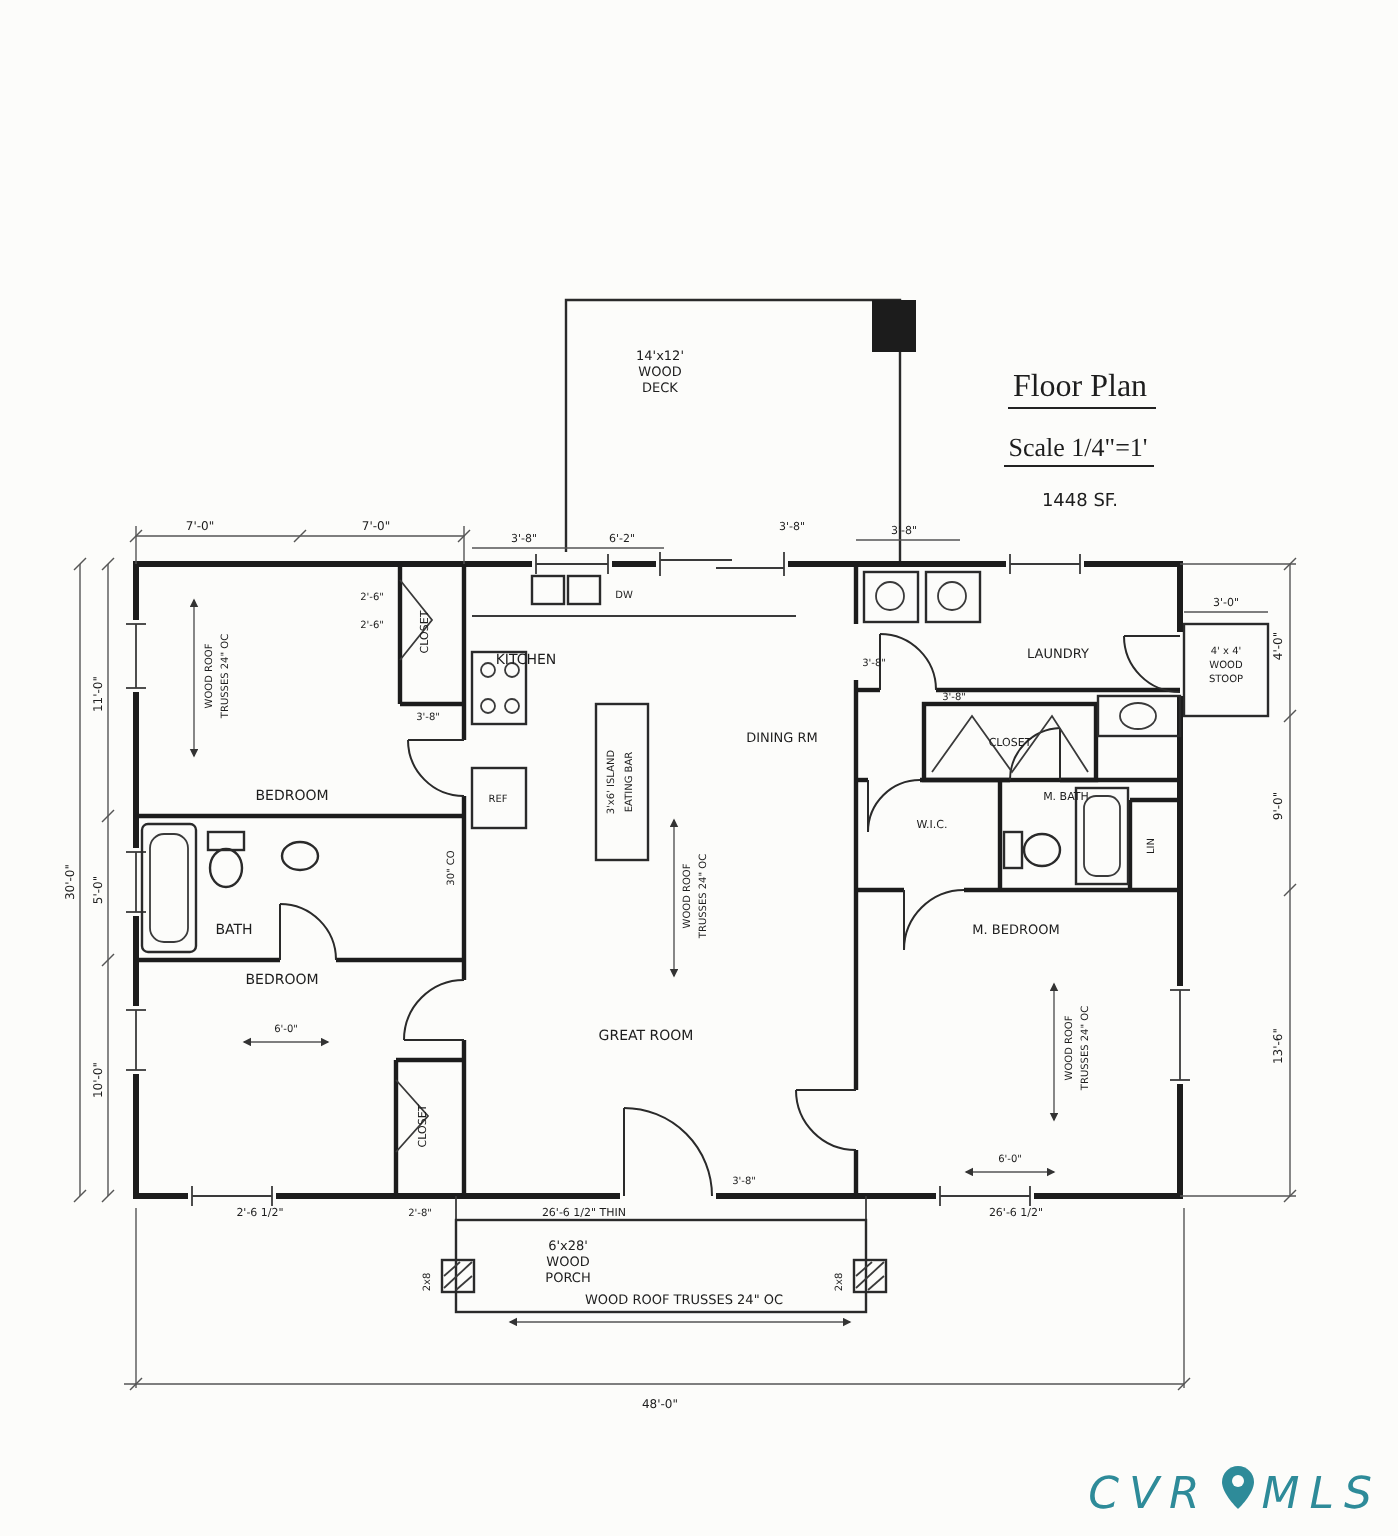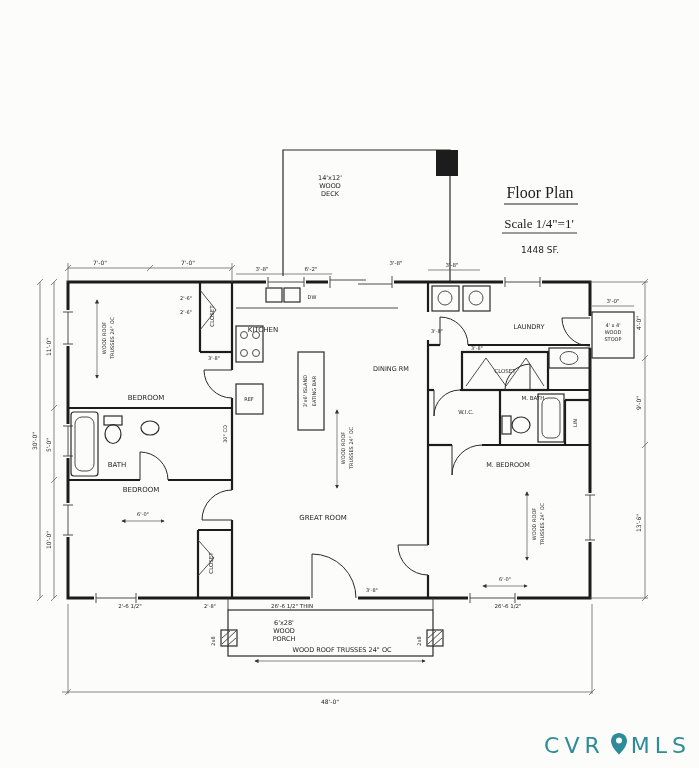--- a/index.html
+++ b/index.html
@@ -22,22 +22,22 @@
   .dm{font-size:6px;}
   .wall{stroke:#1c1c1c;stroke-width:3;fill:none;}
   .iwall{stroke:#1c1c1c;stroke-width:2.2;fill:none;}
   .lite{stroke:#2a2a2a;stroke-width:1.2;fill:none;}
   .thin{stroke:#3a3a3a;stroke-width:0.9;fill:none;}
   .dim{stroke:#555;stroke-width:0.7;fill:none;}
   .door{stroke:#2a2a2a;stroke-width:1;fill:none;}
   .mask{fill:#fcfcfa;stroke:none;}
   #logo{
     position:absolute;right:8px;top:733px;
-    display:flex;gap:4px;
-    color:#2e8b99;font-size:22px;letter-spacing:5px;font-weight:500;
+    display:flex;align-items:center;gap:4px;
+    color:#2e8b99;font-size:22px;letter-spacing:5px;font-weight:500;font-style:italic;
   }
   #logo .pin{display:inline-block;margin-left:2px;}
 </style>
 </head>
 <body>
 
 
 
 <svg id="plan" width="699" height="768" viewBox="0 0 699 768" xmlns="http://www.w3.org/2000/svg">
 

